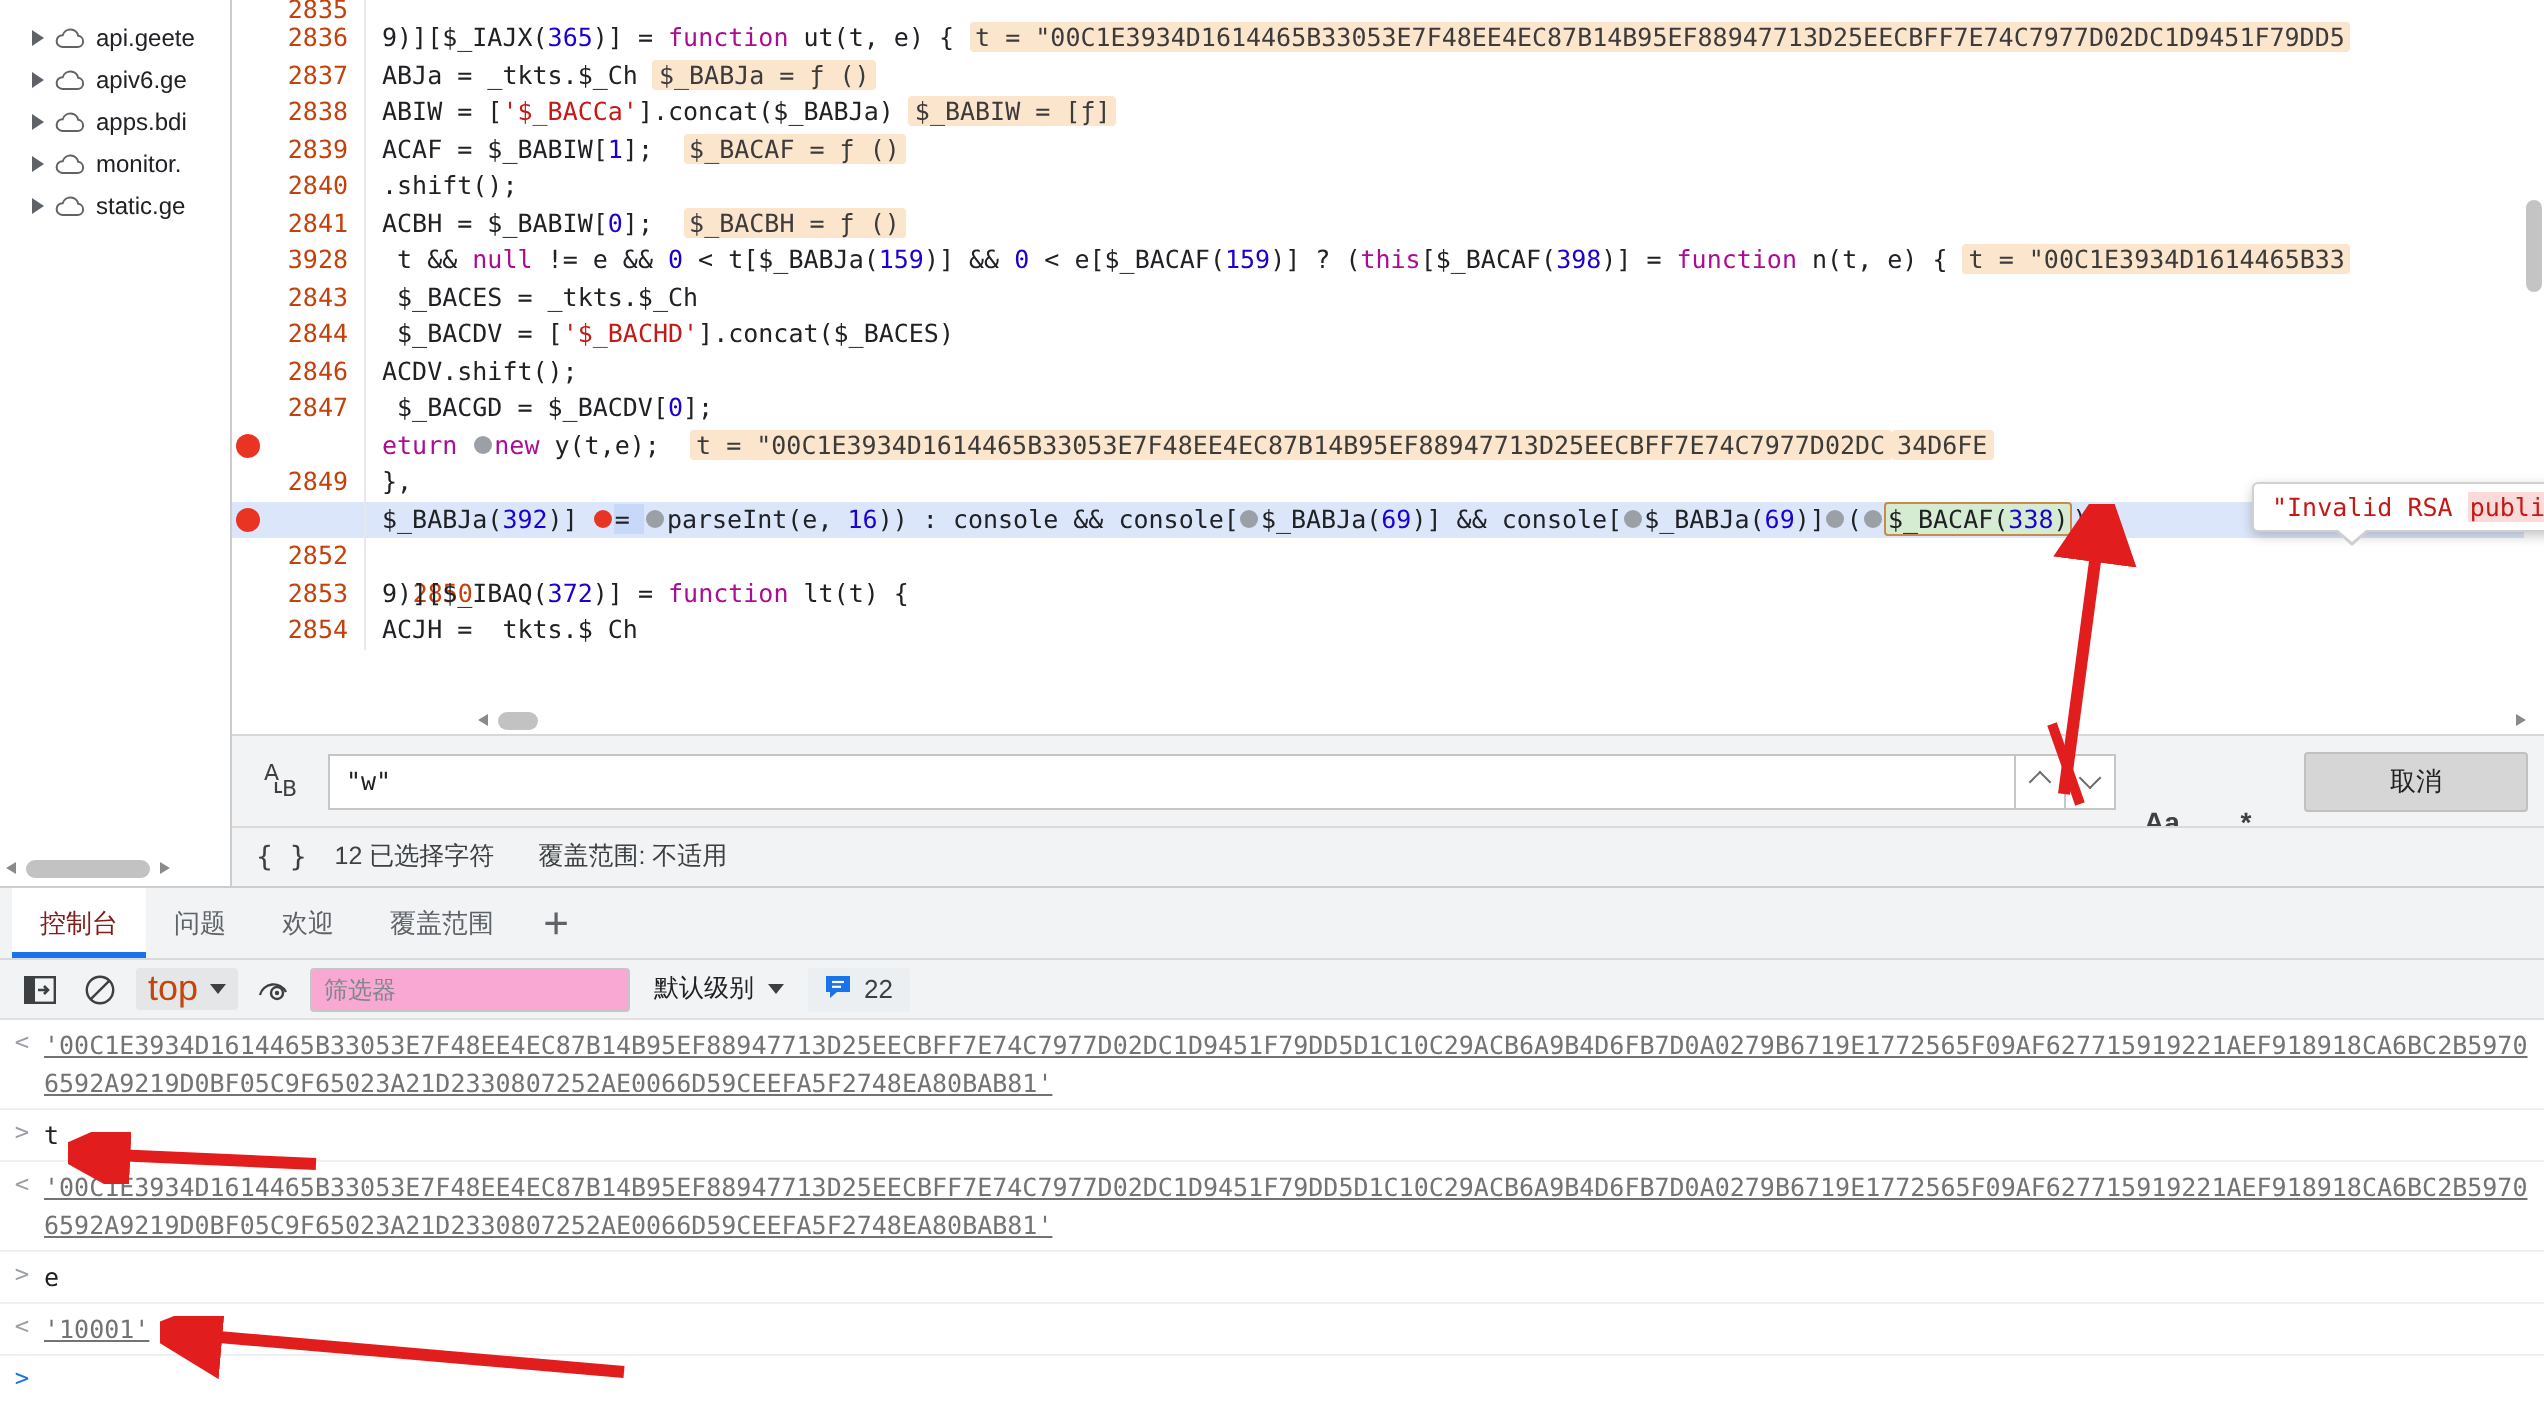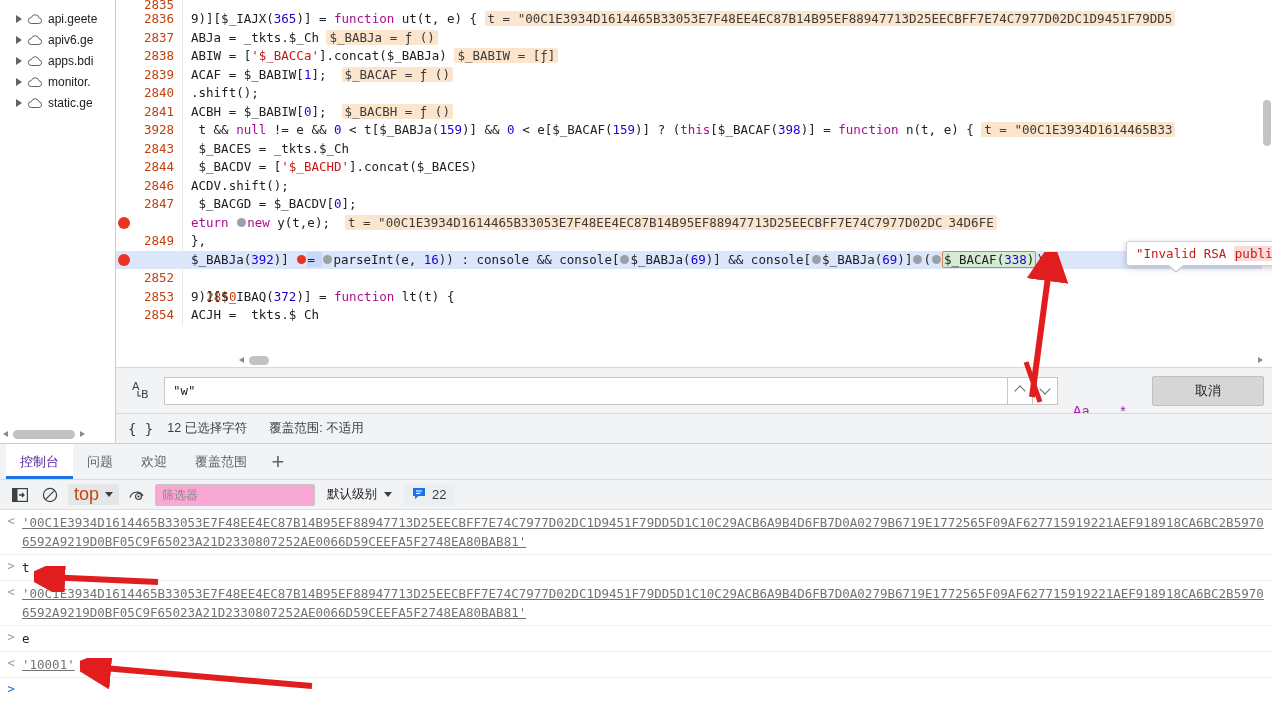--- a/index.html
+++ b/index.html
@@ -162,21 +162,21 @@
   }
   .chev { width:9px; height:9px; position:relative; }
   .chev::before {
     content:""; position:absolute; left:0; top:1px;
     width:7px; height:7px; border-left:1.6px solid #6b6b6b; border-bottom:1.6px solid #6b6b6b;
     transform: rotate(135deg);
   }
   .chev.down::before { transform: rotate(-45deg); top: -1px;}
   .tgl-btn {
     min-width: 34px; height: 28px; display:flex; align-items:center; justify-content:center;
-    font-size: 14px; font-weight: normal; color: #a21caf; cursor:pointer; margin-left: 6px;
+    font-size: 14px; font-weight: bold; color: #404040; cursor:pointer; margin-left: 6px;
     flex:0 0 auto;
     margin-top:40px;
   }
   .cancel-btn {
     margin-left: 14px; min-width: 112px; height: 30px;
     background: #d6d6d6; border: 1px solid #c0c0c0; border-radius: 2px;
     display:flex; align-items:center; justify-content:center;
     font-size: 13px; color: #202124; cursor:pointer; flex:0 0 auto;
   }
 
@@ -198,21 +198,21 @@
   }
   .drawer-tabs {
     height: 36px; background:#f1f3f4; border-bottom: 1px solid #dadada;
     display:flex; align-items: stretch; padding-left: 6px;
   }
   .dtab {
     padding: 0 14px; display:flex; align-items:center; font-size: 13px;
     color: #5f6368; cursor:pointer; position:relative;
   }
   .dtab.active {
-    color: #4c1d95; background:#ffffff;
+    color: #7f1d1d; background:#ffffff;
   }
   .dtab.active::after {
     content:""; position:absolute; left:0; right:0; bottom:0; height:3px; background:#1a73e8;
   }
   .dtab-plus {
     width: 34px; display:flex; align-items:center; justify-content:center;
     font-size: 22px; color:#5f6368; cursor:pointer; font-weight: 300;
   }
 
   .console-toolbar {

